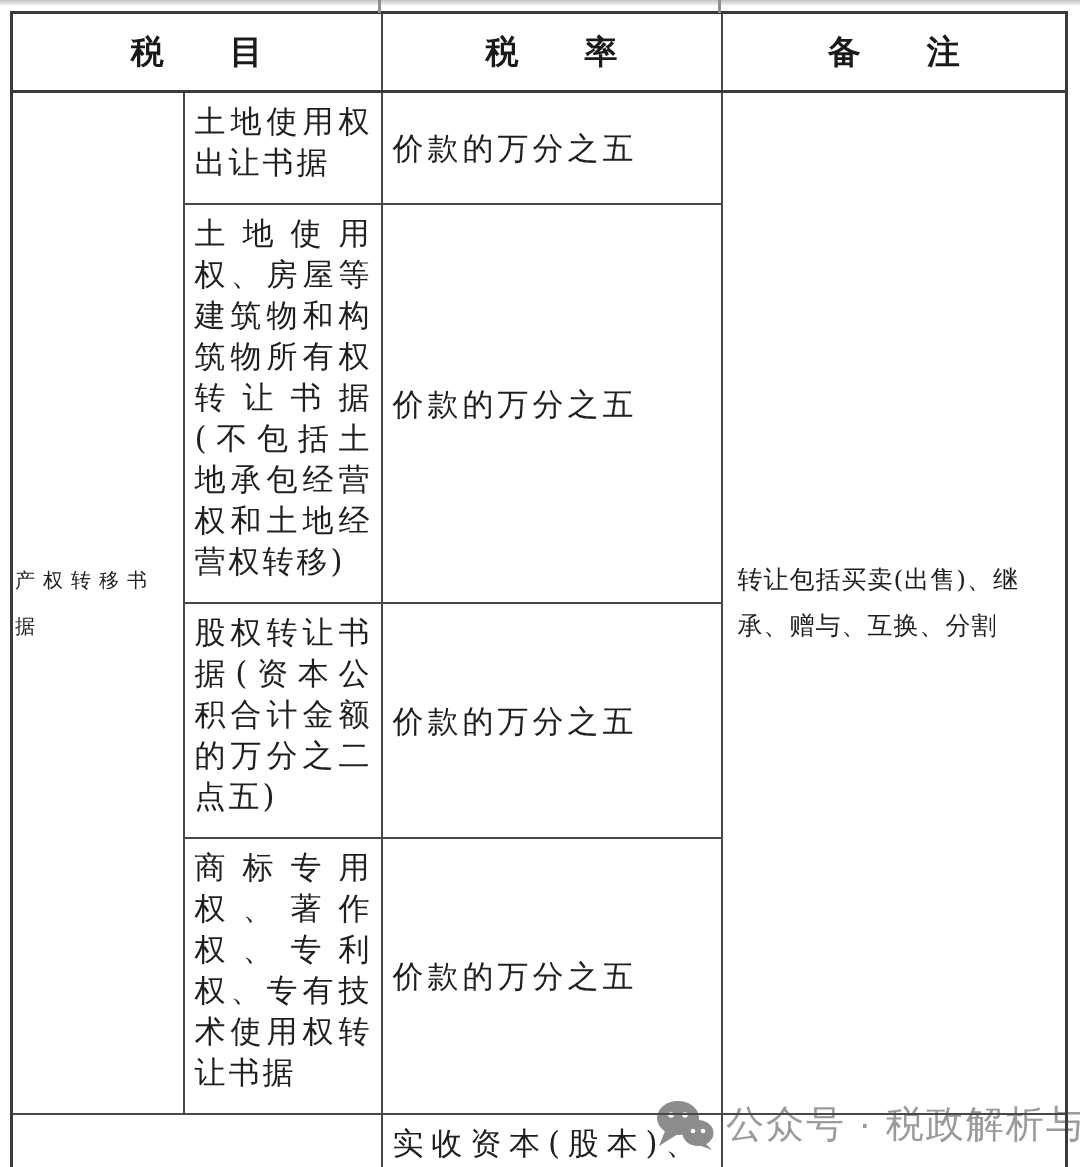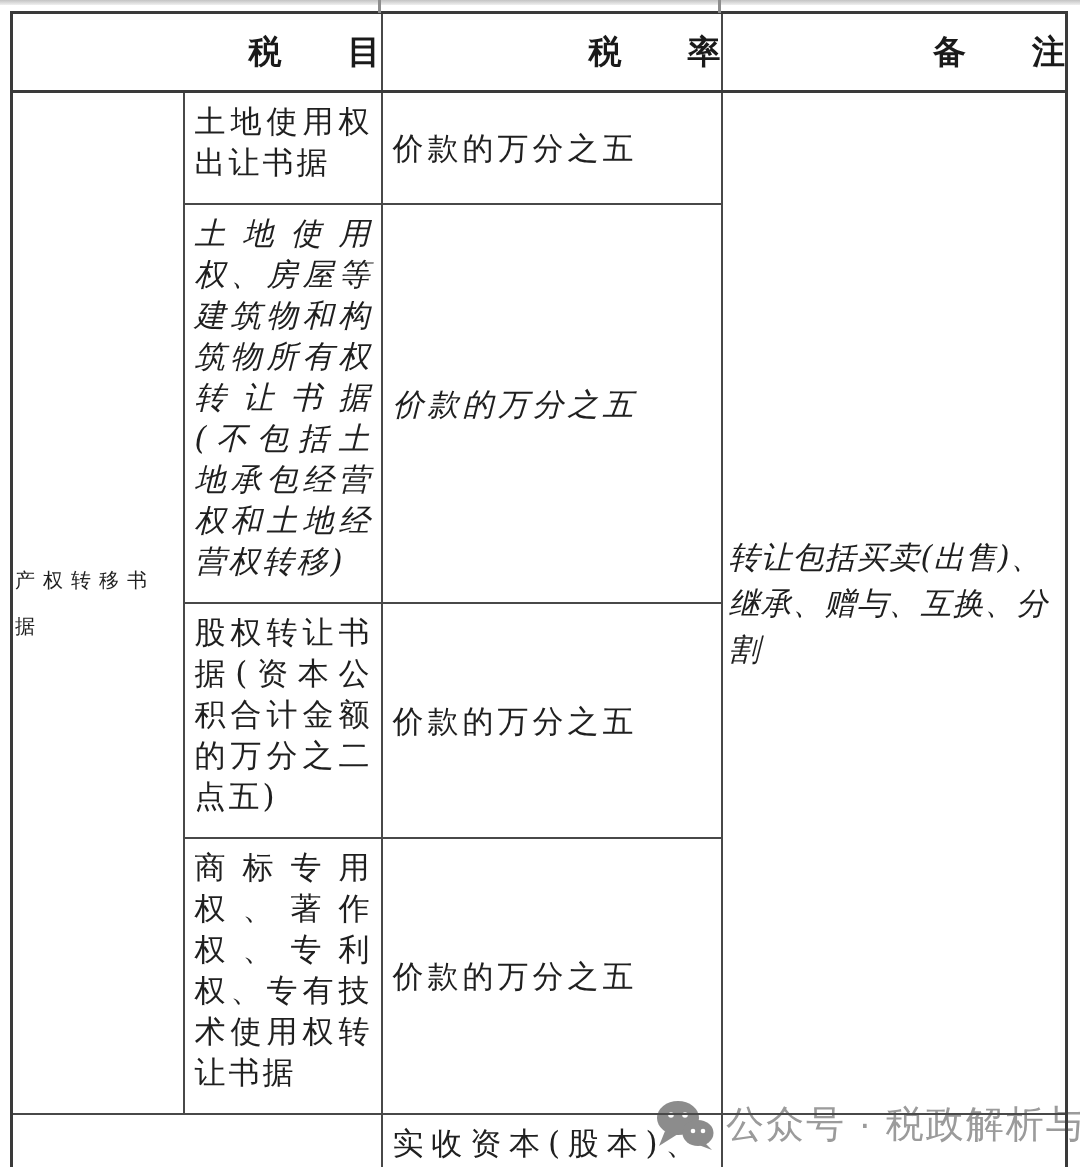--- a/index.html
+++ b/index.html
@@ -49,21 +49,21 @@
     vertical-align: middle;
     background: transparent;
     font-weight: normal;
     overflow: hidden;
   }
   .tax-table { border: 3px solid #3a3a3a; }
   .tax-table tr.header-row th {
     border-bottom: 3px solid #3a3a3a;
     font-size: 33px;
     font-weight: 600;
-    text-align: right;
+    text-align: center;
     color: #1a1a1a;
   }
   .c-cat {
     font-size: 20px;
     letter-spacing: 8px;
     line-height: 46px;
     padding: 4px 2px;
   }
   .c-item {
     font-size: 31px;
@@ -75,25 +75,24 @@
   }
   .c-rate {
     font-size: 31px;
     letter-spacing: 4px;
     line-height: 44px;
     text-align: justify;
     text-justify: inter-character;
     padding: 6px 20px 6px 10px;
   }
   .c-remark {
-    font-size: 31px;
+    font-size: 25px;
     letter-spacing: 1px;
     line-height: 46px;
-    padding: 4px 6px 4px 6px;
-    font-style: italic;
+    padding: 4px 6px 4px 15px;
   }
   .c-simple {
     font-size: 31px;
     letter-spacing: 7px;
     padding-left: 10px;
   }
 </style>
 </head>
 <body>
 
@@ -133,21 +132,21 @@
     <th colspan="2">税　　目</th>
     <th>税　　率</th>
     <th>备　　注</th>
   </tr>
   <tr style="height:103px;">
     <td rowspan="4" class="c-cat">产权转移书据</td>
     <td class="c-item">土地使用权出让书据</td>
     <td class="c-rate">价款的万分之五</td>
     <td rowspan="4" class="c-remark">转让包括买卖(出售)、继承、赠与、互换、分割</td>
   </tr>
-  <tr style="height:332px;font-style:italic;">
+  <tr style="height:332px;">
     <td class="c-item">土地使用权、房屋等建筑物和构筑物所有权转让书据(不包括土地承包经营权和土地经营权转移)</td>
     <td class="c-rate">价款的万分之五</td>
   </tr>
   <tr style="height:192px;">
     <td class="c-item">股权转让书据(资本公积合计金额的万分之二点五)</td>
     <td class="c-rate">价款的万分之五</td>
   </tr>
   <tr style="height:218px;">
     <td class="c-item">商标专用权、著作权、专利权、专有技术使用权转让书据</td>
     <td class="c-rate">价款的万分之五</td>

